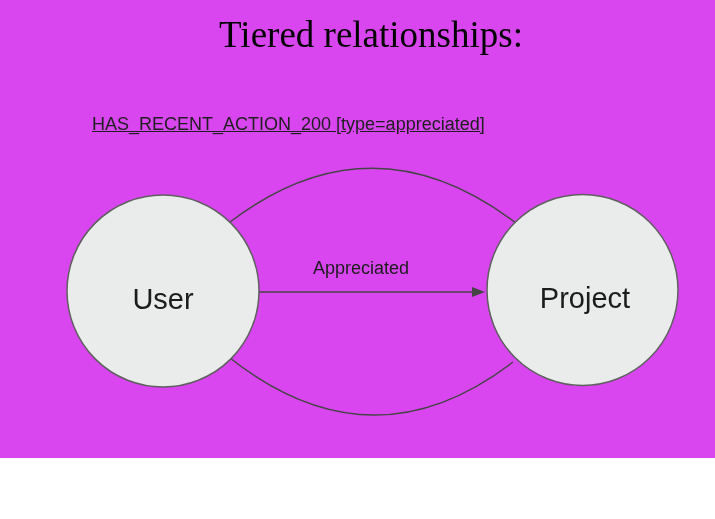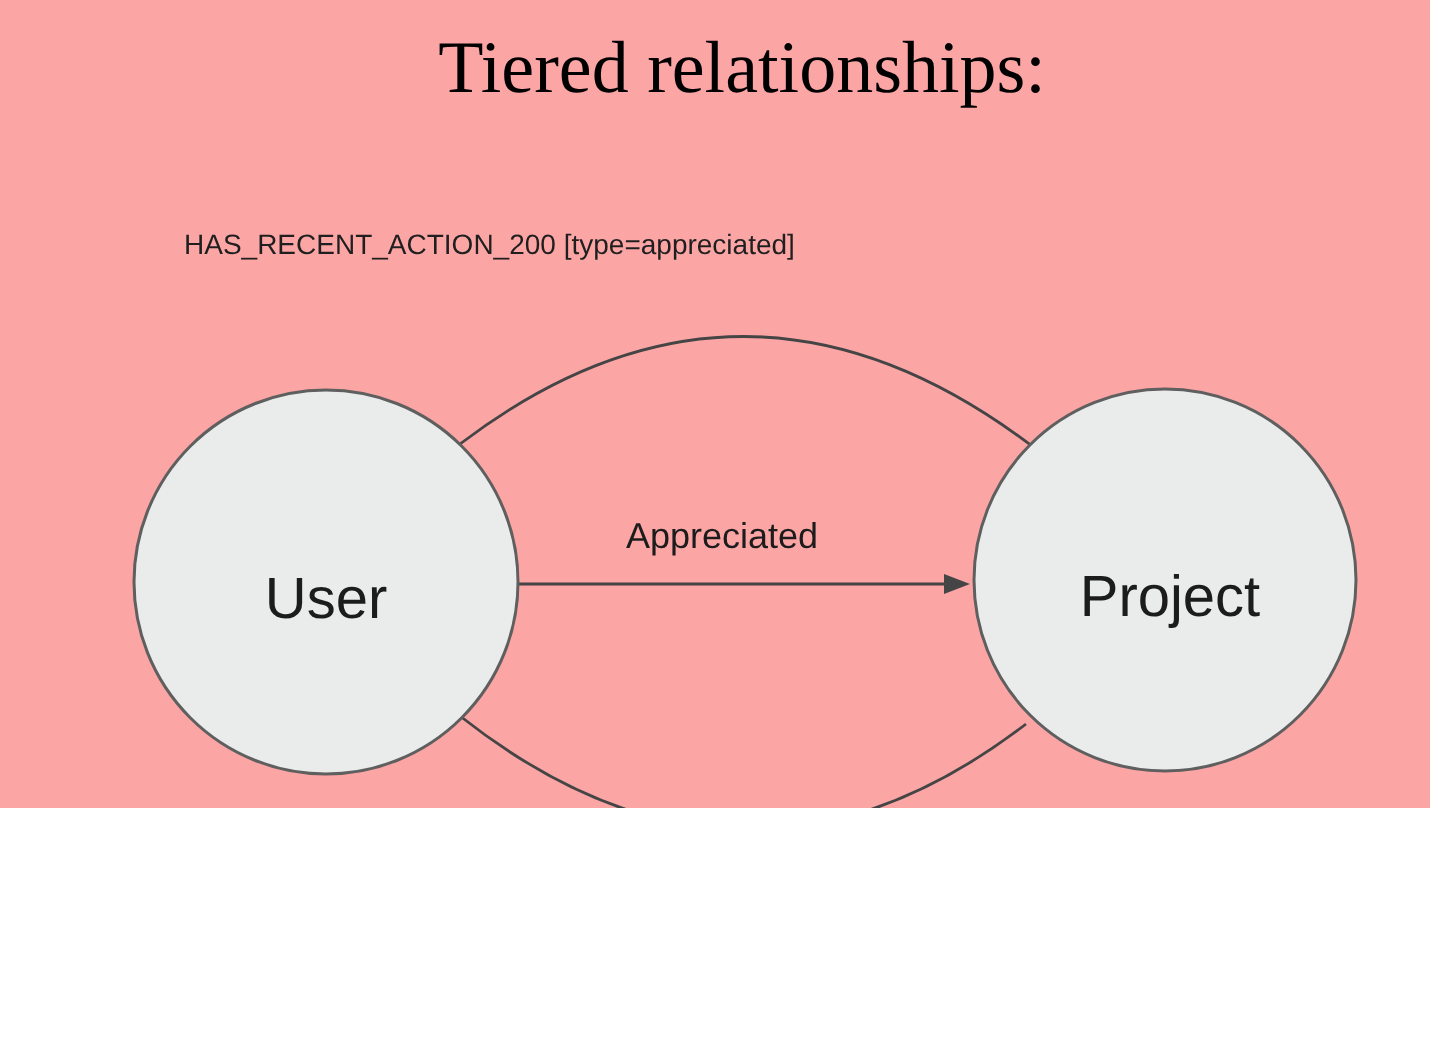--- a/index.html
+++ b/index.html
@@ -3,42 +3,43 @@
 <meta charset="utf-8">
 <style>
   html, body {
     margin: 0;
     padding: 0;
     background: #ffffff;
   }
   .canvas {
     position: relative;
     width: 715px;
-    height: 404px;
-    background: #fca5a5;
+    height: 458px;
+    background: #d946ef;
     overflow: hidden;
     font-family: "Liberation Sans", sans-serif;
   }
   .diagram-title {
     position: absolute;
     top: 14px;
     left: 371px;
     transform: translateX(-50%);
     font-family: "Liberation Serif", serif;
     font-size: 37px;
     line-height: 1.15;
     color: #000000;
     white-space: nowrap;
   }
   .edge-label {
     position: absolute;
-    font-size: 14px;
+    font-size: 18px;
     line-height: 1.2;
     color: #1f1f1f;
     white-space: nowrap;
+    text-decoration: underline;
   }
   .edge-label.top {
     left: 92px;
     top: 114px;
   }
   .edge-label.bottom {
     left: 102px;
     top: 445px;
   }
   .diagram-svg {

